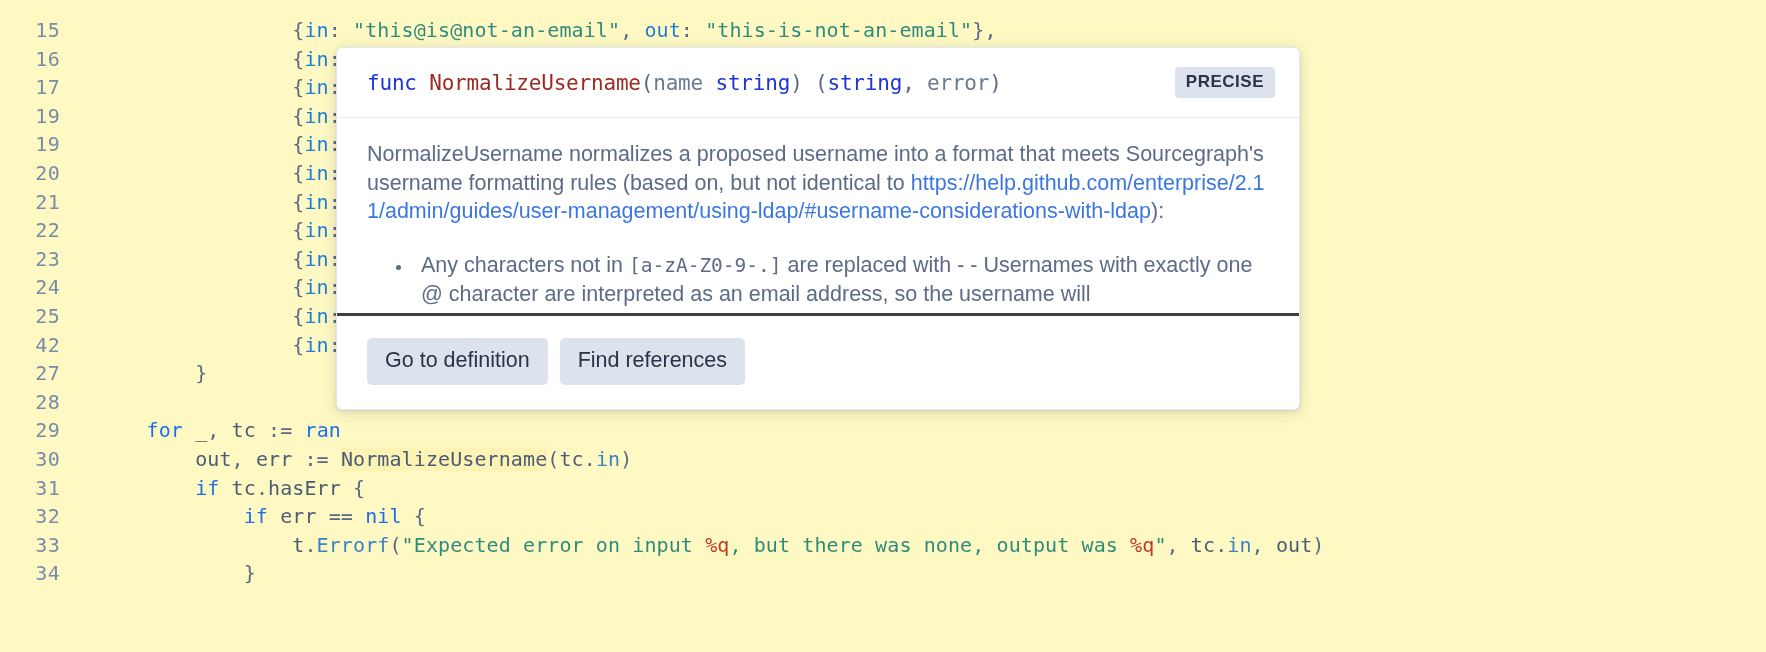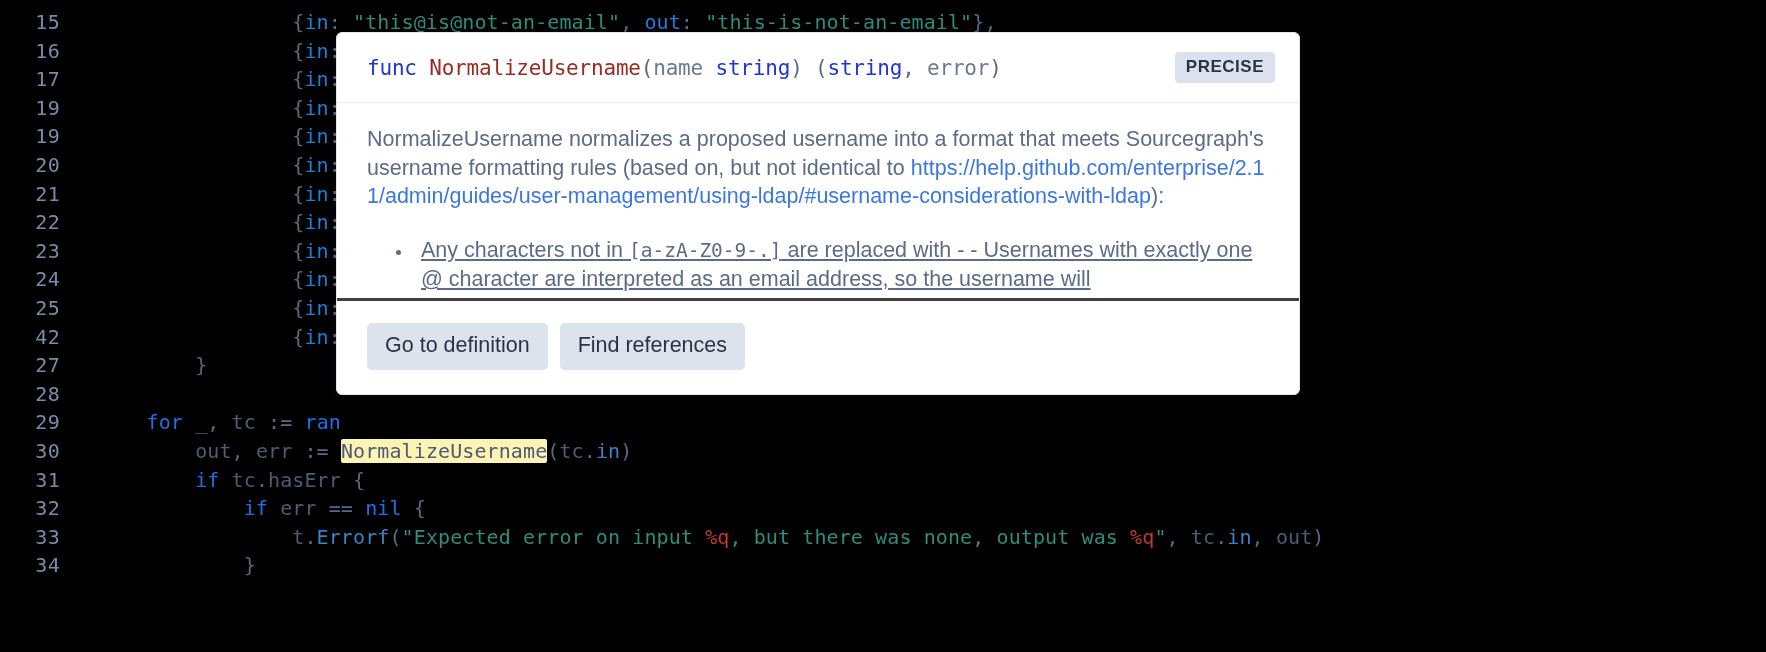--- a/index.html
+++ b/index.html
@@ -12,25 +12,25 @@
     height: 652px;
     overflow: hidden;
     font-family: "Liberation Sans", sans-serif;
     position: relative;
   }
 
   
   #code-editor {
     position: absolute;
     inset: 0;
-    background: #000000;
+    background: #fef9c3;
     font-family: "DejaVu Sans Mono", monospace;
     font-size: 20px;
     line-height: 28.6px;
-    padding-top: 8px;
+    padding-top: 16px;
     box-sizing: border-box;
   }
   .code-row {
     display: flex;
     height: 28.6px;
     align-items: center;
     white-space: pre;
   }
   .ln {
     width: 72px;
@@ -61,21 +61,21 @@
   .t-hl {
     background: #fdf3b4;
     color: #4d5c75;
     border-radius: 2px;
   }
 
   
   #hover-popup {
     position: absolute;
     left: 336px;
-    top: 32px;
+    top: 47px;
     width: 964px;
     background: #ffffff;
     border: 1px solid #e3e8f0;
     border-radius: 6px;
     box-shadow: 0 3px 14px rgba(40,56,85,0.17), 0 1px 3px rgba(40,56,85,0.10);
     box-sizing: border-box;
     overflow: hidden;
   }
   .popup-header {
     display: flex;
@@ -130,21 +130,20 @@
   .doc-list {
     margin: 25px 0 0 0;
     padding-left: 46px;
     list-style: disc;
   }
   .doc-list li {
     color: #5c6b87;
     font-size: 21.5px;
     line-height: 28.5px;
     padding-left: 8px;
-    text-decoration: underline;
   }
   .doc-list li::marker { color: #5c6b87; font-size: 18px; }
   .inline-code {
     font-family: "DejaVu Sans Mono", monospace;
     font-size: 19.5px;
     color: #5c6b87;
   }
 
   .popup-footer {
     display: flex;

